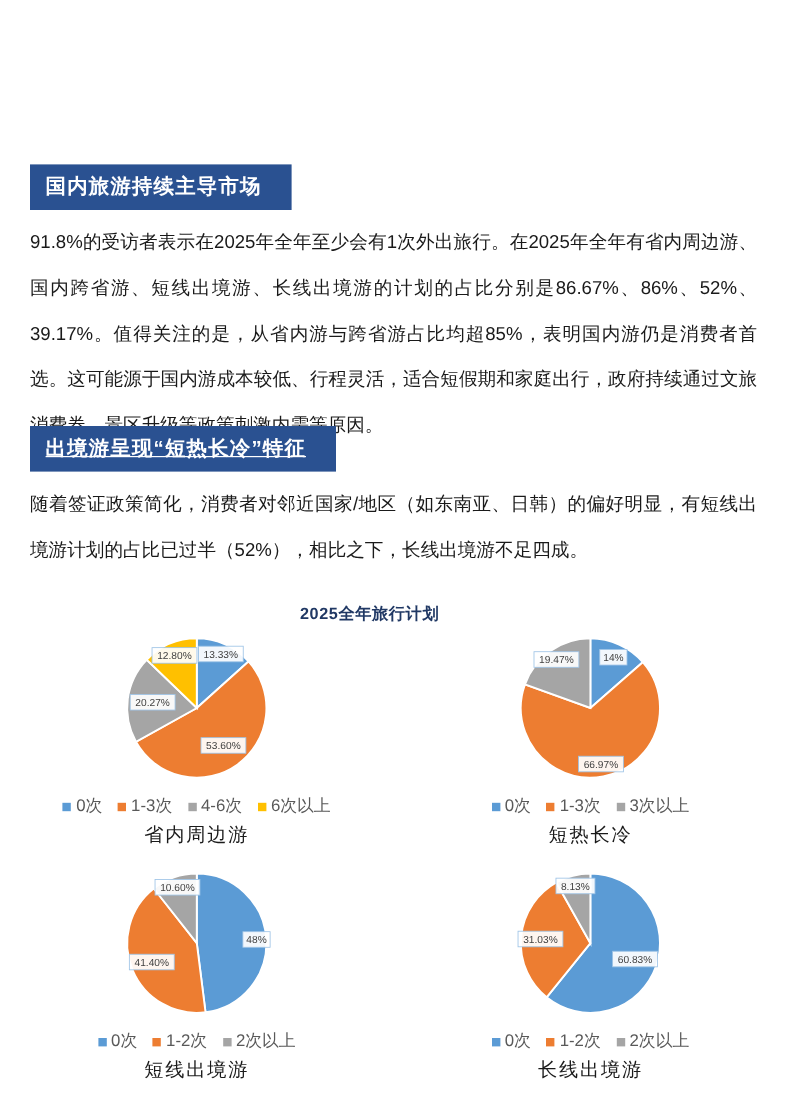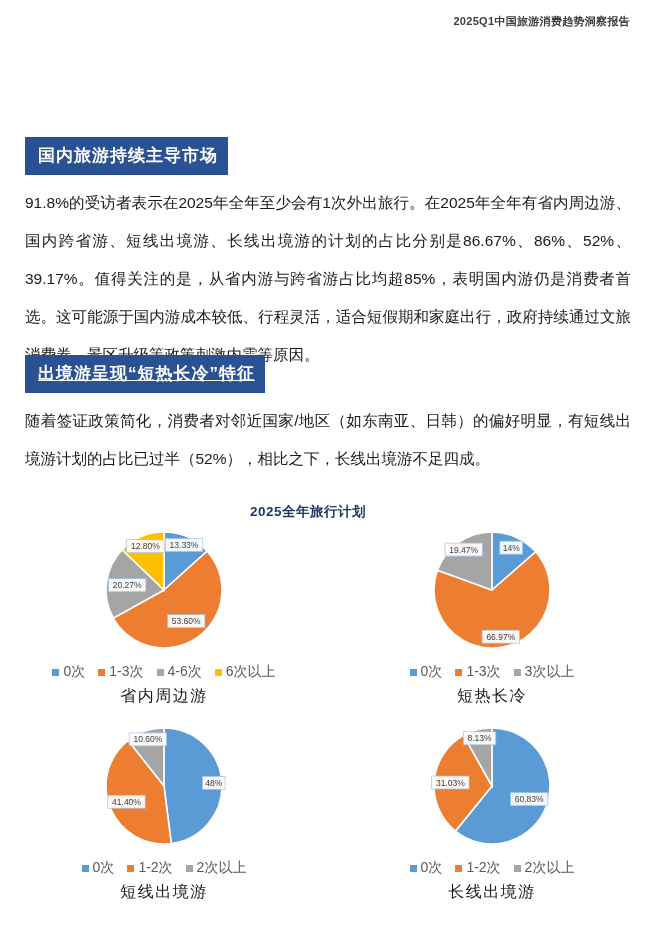--- a/index.html
+++ b/index.html
@@ -26,21 +26,21 @@
     font-size: 23px; font-weight: bold; color: #1F3864;
     letter-spacing: 0.5px;
   }
   .banner {
     position: absolute; left: 25px;
     display: inline-block;
     background: #2A5191;
     color: #ffffff;
     font-size: 17px; font-weight: bold;
     letter-spacing: 1px;
-    padding: 7px 10px 8px 13px;
+    padding: 7px 25px 8px 13px;
   }
   .banner-1 { top: 137px; }
   .banner-2 { top: 355px; text-decoration: underline; }
   .para {
     position: absolute; left: 25px; width: 606px;
     font-size: 15.5px; line-height: 38px;
     text-align: justify;
     color: #1a1a1a;
   }
   .para-1 { top: 184px; }
@@ -77,21 +77,20 @@
     font-size: 16px; color: #1a1a1a;
     letter-spacing: 1.5px; font-weight: 500;
     text-align: center;
   }
 </style>
 </head>
 <body>
 
 <div class="page">
 
-  <div class="report-header">2025Q1中国旅游消费趋势洞察报告</div>
 
 
   <div class="banner banner-1">国内旅游持续主导市场</div>
   <p class="para para-1">91.8%的受访者表示在2025年全年至少会有1次外出旅行。在2025年全年有省内周边游、国内跨省游、短线出境游、长线出境游的计划的占比分别是86.67%、86%、52%、39.17%。值得关注的是，从省内游与跨省游占比均超85%，表明国内游仍是消费者首选。这可能源于国内游成本较低、行程灵活，适合短假期和家庭出行，政府持续通过文旅消费券、景区升级等政策刺激内需等原因。</p>
 
   <div class="banner banner-2">出境游呈现“短热长冷”特征</div>
   <p class="para para-2">随着签证政策简化，消费者对邻近国家/地区（如东南亚、日韩）的偏好明显，有短线出境游计划的占比已过半（52%），相比之下，长线出境游不足四成。</p>
 
   <div class="chart-main-title">2025全年旅行计划</div>
 

